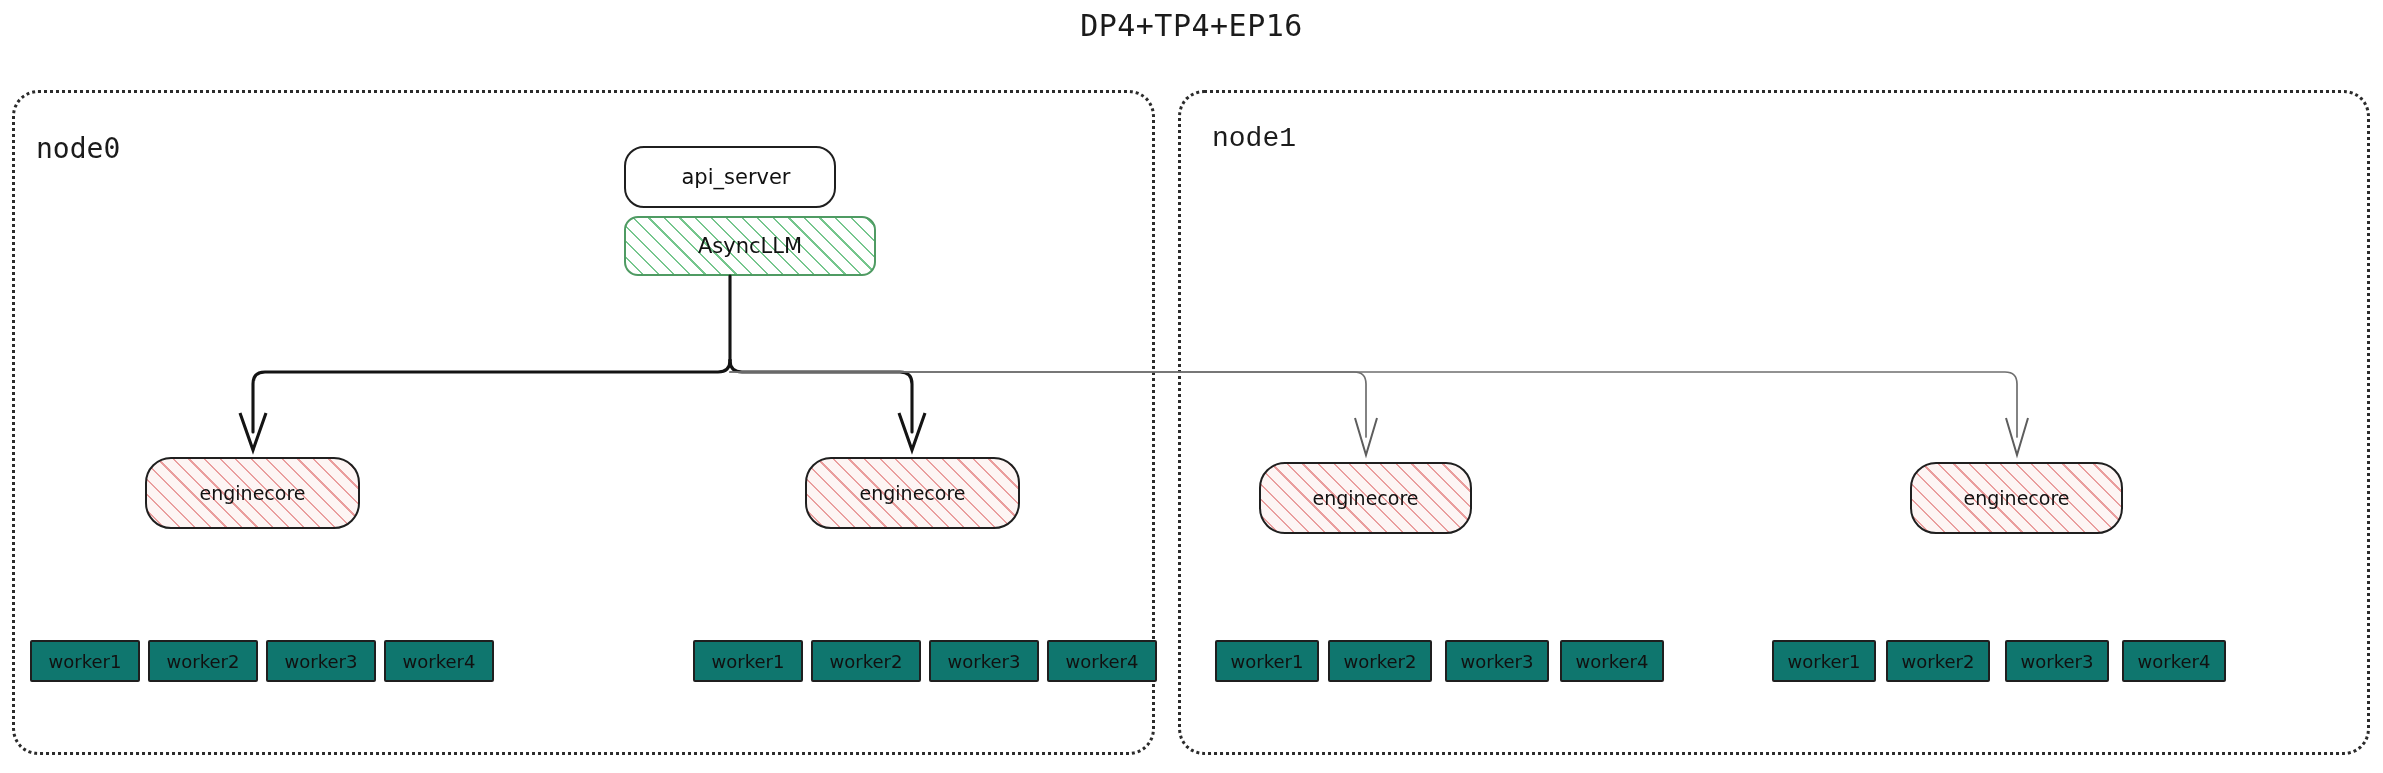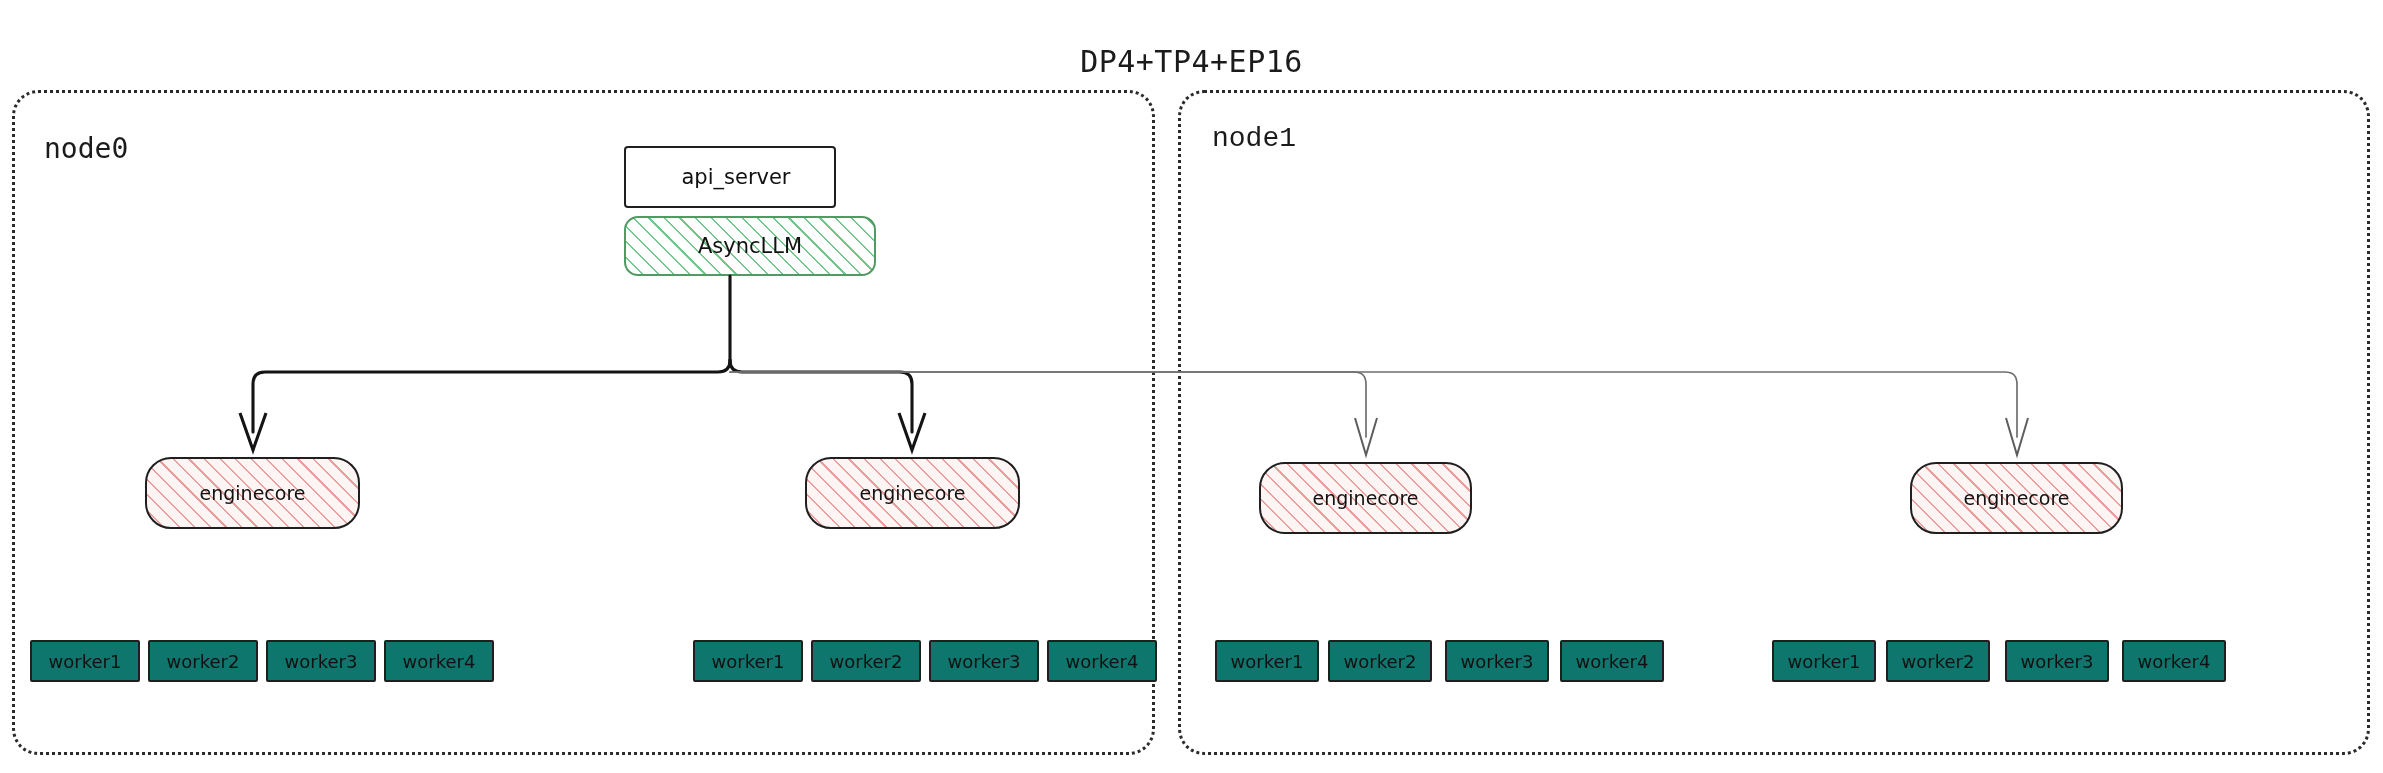--- a/index.html
+++ b/index.html
@@ -23,21 +23,20 @@
     left: 0;
     top: 8px;
     width: 2383px;
     text-align: center;
     font-family: "DejaVu Sans Mono", monospace;
     font-size: 30px;
     font-weight: 400;
     color: #1b1b1b;
     letter-spacing: 0.5px;
     white-space: pre;
-    margin-top: 36px;
   }
 
   
   .node-box {
     position: absolute;
     border: 3px dotted #2b2b2b;
     border-radius: 26px;
     background: transparent;
     box-sizing: border-box;
   }
@@ -56,21 +55,21 @@
     display: flex;
     align-items: center;
     justify-content: center;
     border-radius: 12px;
     color: #111111;
     white-space: nowrap;
   }
 
   .shape-apiserver {
     border: 2px solid #1f1f1f;
-    border-radius: 4px;
+    border-radius: 20px;
     background: #ffffff;
     font-size: 21px;
     padding-left: 12px;
   }
 
   .shape-asyncllm {
     border: 2px solid #4f9b63;
     border-radius: 14px;
     font-size: 21px;
     background-color: #ffffff;
@@ -141,21 +140,21 @@
   }
 </style>
 </head>
 <body>
 
 <div id="stage">
 
   <div id="diagram-title">DP4+TP4+EP16</div>
 
   <div class="node-box" style="left:12px; top:90px; width:1143px; height:665px;"></div>
-  <div class="node-label" style="left:44px; top:132px;">node0</div>
+  <div class="node-label" style="left:36px; top:132px;">node0</div>
 
   <div class="shape shape-apiserver" style="left:624px; top:146px; width:212px; height:62px;">
     <span>api_server</span>
   </div>
   <div class="shape shape-asyncllm" style="left:624px; top:216px; width:252px; height:60px;">
     <span>AsyncLLM</span>
   </div>
 
   <div class="shape shape-enginecore" style="left:145px; top:457px; width:215px; height:72px;">
     <span>enginecore</span>

